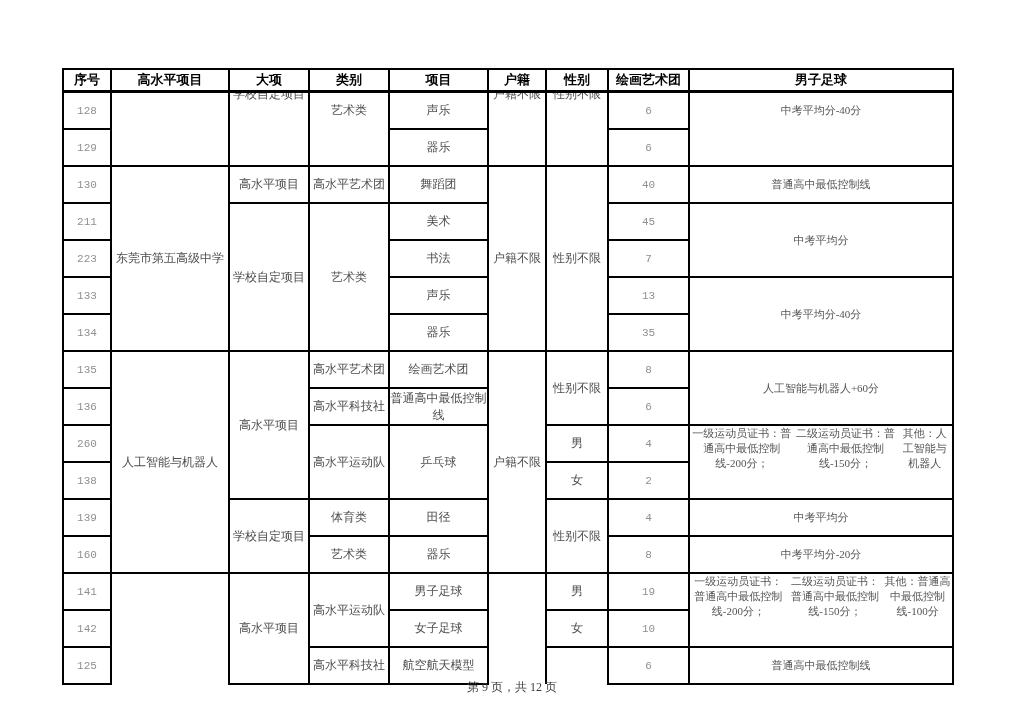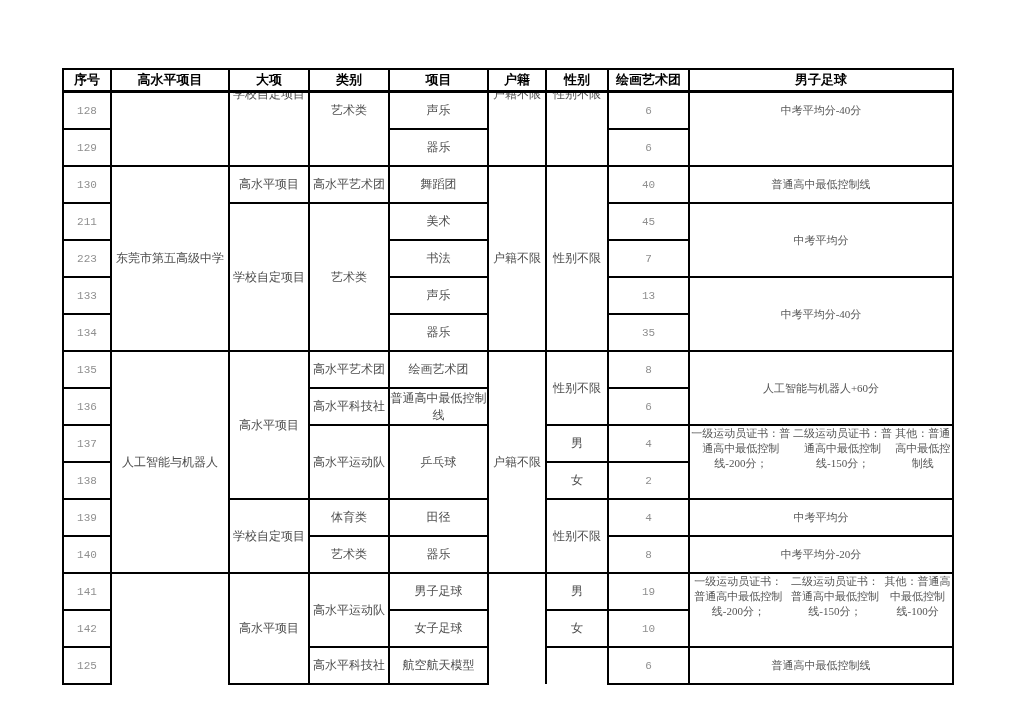--- a/index.html
+++ b/index.html
@@ -180,49 +180,49 @@
       <td class="num">8</td>
       <td rowspan="2" class="score">人工智能与机器人+60分</td>
     </tr>
     <tr>
       <td class="num">136</td>
       <td>高水平科技社</td>
       <td>普通高中最低控制线</td>
       <td class="num">6</td>
     </tr>
     <tr>
-      <td class="num">137</td>
+      <td class="num">260</td>
       <td rowspan="2">高水平运动队</td>
       <td rowspan="2">乒乓球</td>
       <td>男</td>
       <td class="num">4</td>
       <td rowspan="2">
         <div class="mscore">
           <div>一级运动员证书：普通高中最低控制线-200分；</div>
           <div>二级运动员证书：普通高中最低控制线-150分；</div>
-          <div>其他：普通高中最低控制线</div>
+          <div>其他：人工智能与机器人</div>
         </div>
       </td>
     </tr>
     <tr>
       <td class="num">138</td>
       <td>女</td>
       <td class="num">2</td>
     </tr>
     <tr>
       <td class="num">139</td>
       <td rowspan="2">学校自定项目</td>
       <td>体育类</td>
       <td>田径</td>
       <td rowspan="2">性别不限</td>
       <td class="num">4</td>
       <td class="score">中考平均分</td>
     </tr>
     <tr>
-      <td class="num">140</td>
+      <td class="num">160</td>
       <td>艺术类</td>
       <td>器乐</td>
       <td class="num">8</td>
       <td class="score">中考平均分-20分</td>
     </tr>
 
     <tr>
       <td class="num">141</td>
       <td rowspan="3" class="open-bottom"></td>
       <td rowspan="3">高水平项目</td>
@@ -249,14 +249,15 @@
       <td class="num">125</td>
       <td>高水平科技社</td>
       <td>航空航天模型</td>
       <td class="open-bottom"></td>
       <td class="num">6</td>
       <td class="score">普通高中最低控制线</td>
     </tr>
   </tbody>
 </table>
 
+<div class="footer">第 9 页，共 12 页</div>
 
 </div>
 
 </body></html>

